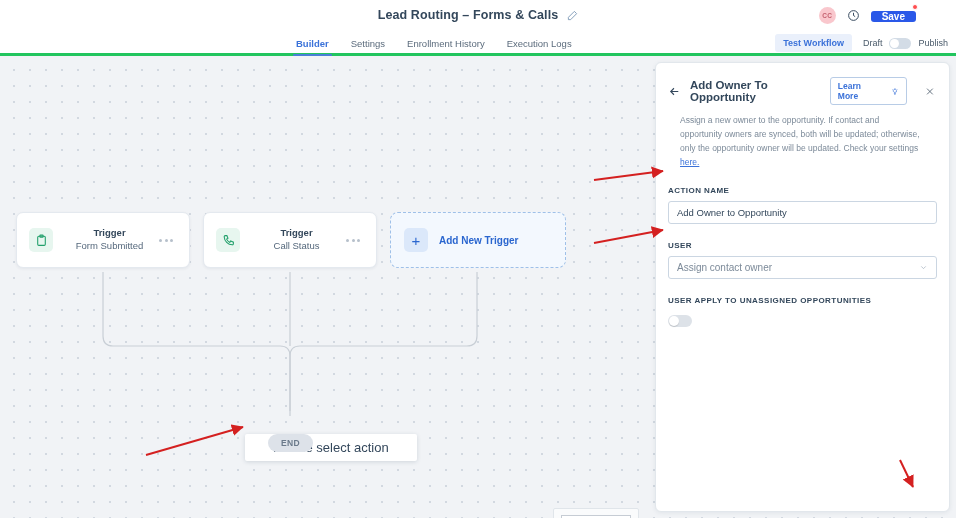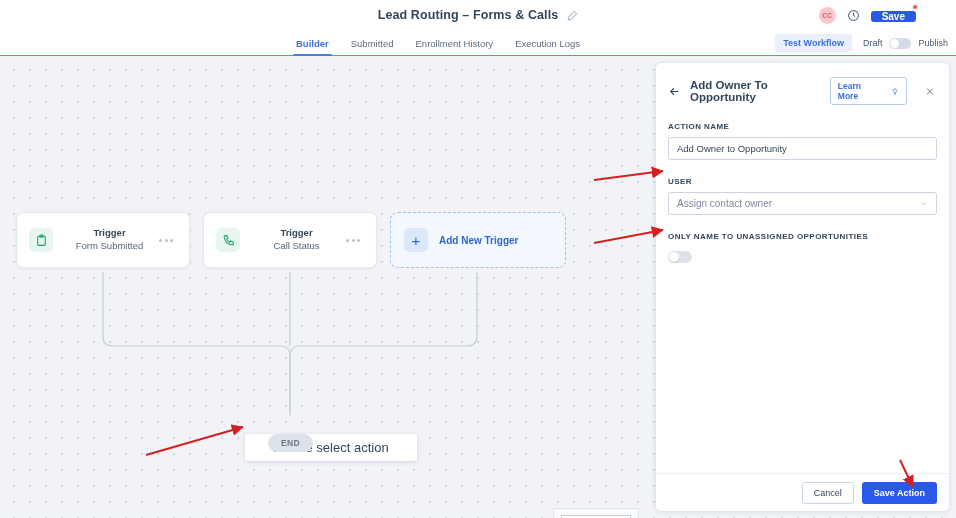--- a/index.html
+++ b/index.html
@@ -41,21 +41,21 @@
   }
   .notif-dot {
     position: absolute; top: -2px; right: -2px;
     width: 6px; height: 6px; border-radius: 50%; background: #ff4d4f;
     border: 1px solid #fff;
   }
 
   
   .tabbar {
     position: absolute; left: 0; top: 30px; width: 956px; height: 26px;
-    background: #fff; border-bottom: 1px solid #22c55e;
+    background: #fff; border-bottom: 3px solid #22c55e;
   }
   .tabs { position: absolute; left: 296px; top: 0; display: flex; gap: 22px; height: 26px; }
   .tab {
     font-size: 9.5px; color: #5b6b7c; height: 26px; display: flex; align-items: center;
     cursor: pointer; position: relative; white-space: nowrap;
   }
   .tab.active { color: #3b72d9; font-weight: bold; }
   .tab.active::after {
     content: ''; position: absolute; left: -3px; right: -3px; bottom: 0;
     height: 2px; background: #4a7fd6; border-radius: 1px;
@@ -229,21 +229,21 @@
       <div class="save-btn-wrap">
         <button class="save-btn">Save</button>
         <span class="notif-dot"></span>
       </div>
     </div>
   </div>
 
   <div class="tabbar">
     <div class="tabs">
       <div class="tab active">Builder</div>
-      <div class="tab">Submitted</div>
+      <div class="tab">Settings</div>
       <div class="tab">Enrollment History</div>
       <div class="tab">Execution Logs</div>
     </div>
     <div class="tabbar-right">
       <div class="test-wf">Test Workflow</div>
       <div class="pub-group">
         <span class="pub-label">Draft</span>
         <div class="toggle-sm">
             <span class="knob"></span>
           </div>
@@ -324,42 +324,39 @@
         <div class="learn-btn">
           <span>Learn More</span>
           <svg class="bulb-icon" viewBox="0 0 24 24" fill="none" stroke="currentColor" stroke-width="2">
               <path d="M9 18h6M10 21h4M12 2v2M5 6l1.5 1.5M19 6l-1.5 1.5M12 15a5 5 0 10-3-9 5 5 0 003 9z"></path>
             </svg>
         </div>
         <svg class="close-x" viewBox="0 0 24 24" fill="none" stroke="currentColor" stroke-width="2">
             <path d="M5 5l14 14M19 5L5 19"></path>
           </svg>
       </div>
+      <div class="panel-desc"><span>Assign a new owner to the opportunity. If contact and opportunity owners are synced, both will be updated; otherwise, only the opportunity owner will be updated. Check your settings </span><a href="#">here.</a></div>
     </div>
 
     <div class="field-label">ACTION NAME</div>
     <div class="field-input">Add Owner to Opportunity</div>
 
     <div class="field-label">USER</div>
     <div class="field-select">
       <span>Assign contact owner</span>
       <svg class="chev" viewBox="0 0 24 24" fill="none" stroke="currentColor" stroke-width="2">
           <path d="M6 9l6 6 6-6"></path>
         </svg>
     </div>
 
-    <div class="field-label">ONLY NAME TO UNASSIGNED OPPORTUNITIES</div>
+    <div class="field-label">USER APPLY TO UNASSIGNED OPPORTUNITIES</div>
     <div class="toggle-lg">
         <span class="knob"></span>
       </div>
 
-    <div class="panel-foot">
-      <button class="btn-cancel">Cancel</button>
-      <button class="btn-save-action">Save Action</button>
-    </div>
   </div>
 
   <svg class="anno" viewBox="0 0 956 518">
     <defs>
       <marker id="ah" markerWidth="7" markerHeight="7" refX="5.6" refY="3" orient="auto">
         <path d="M0,0 L6,3 L0,6 z" fill="#d42020"></path>
       </marker>
     </defs>
     <g stroke="#d42020" stroke-width="2" fill="none" marker-end="url(#ah)">
       <path d="M594 180 L663 171"></path>

